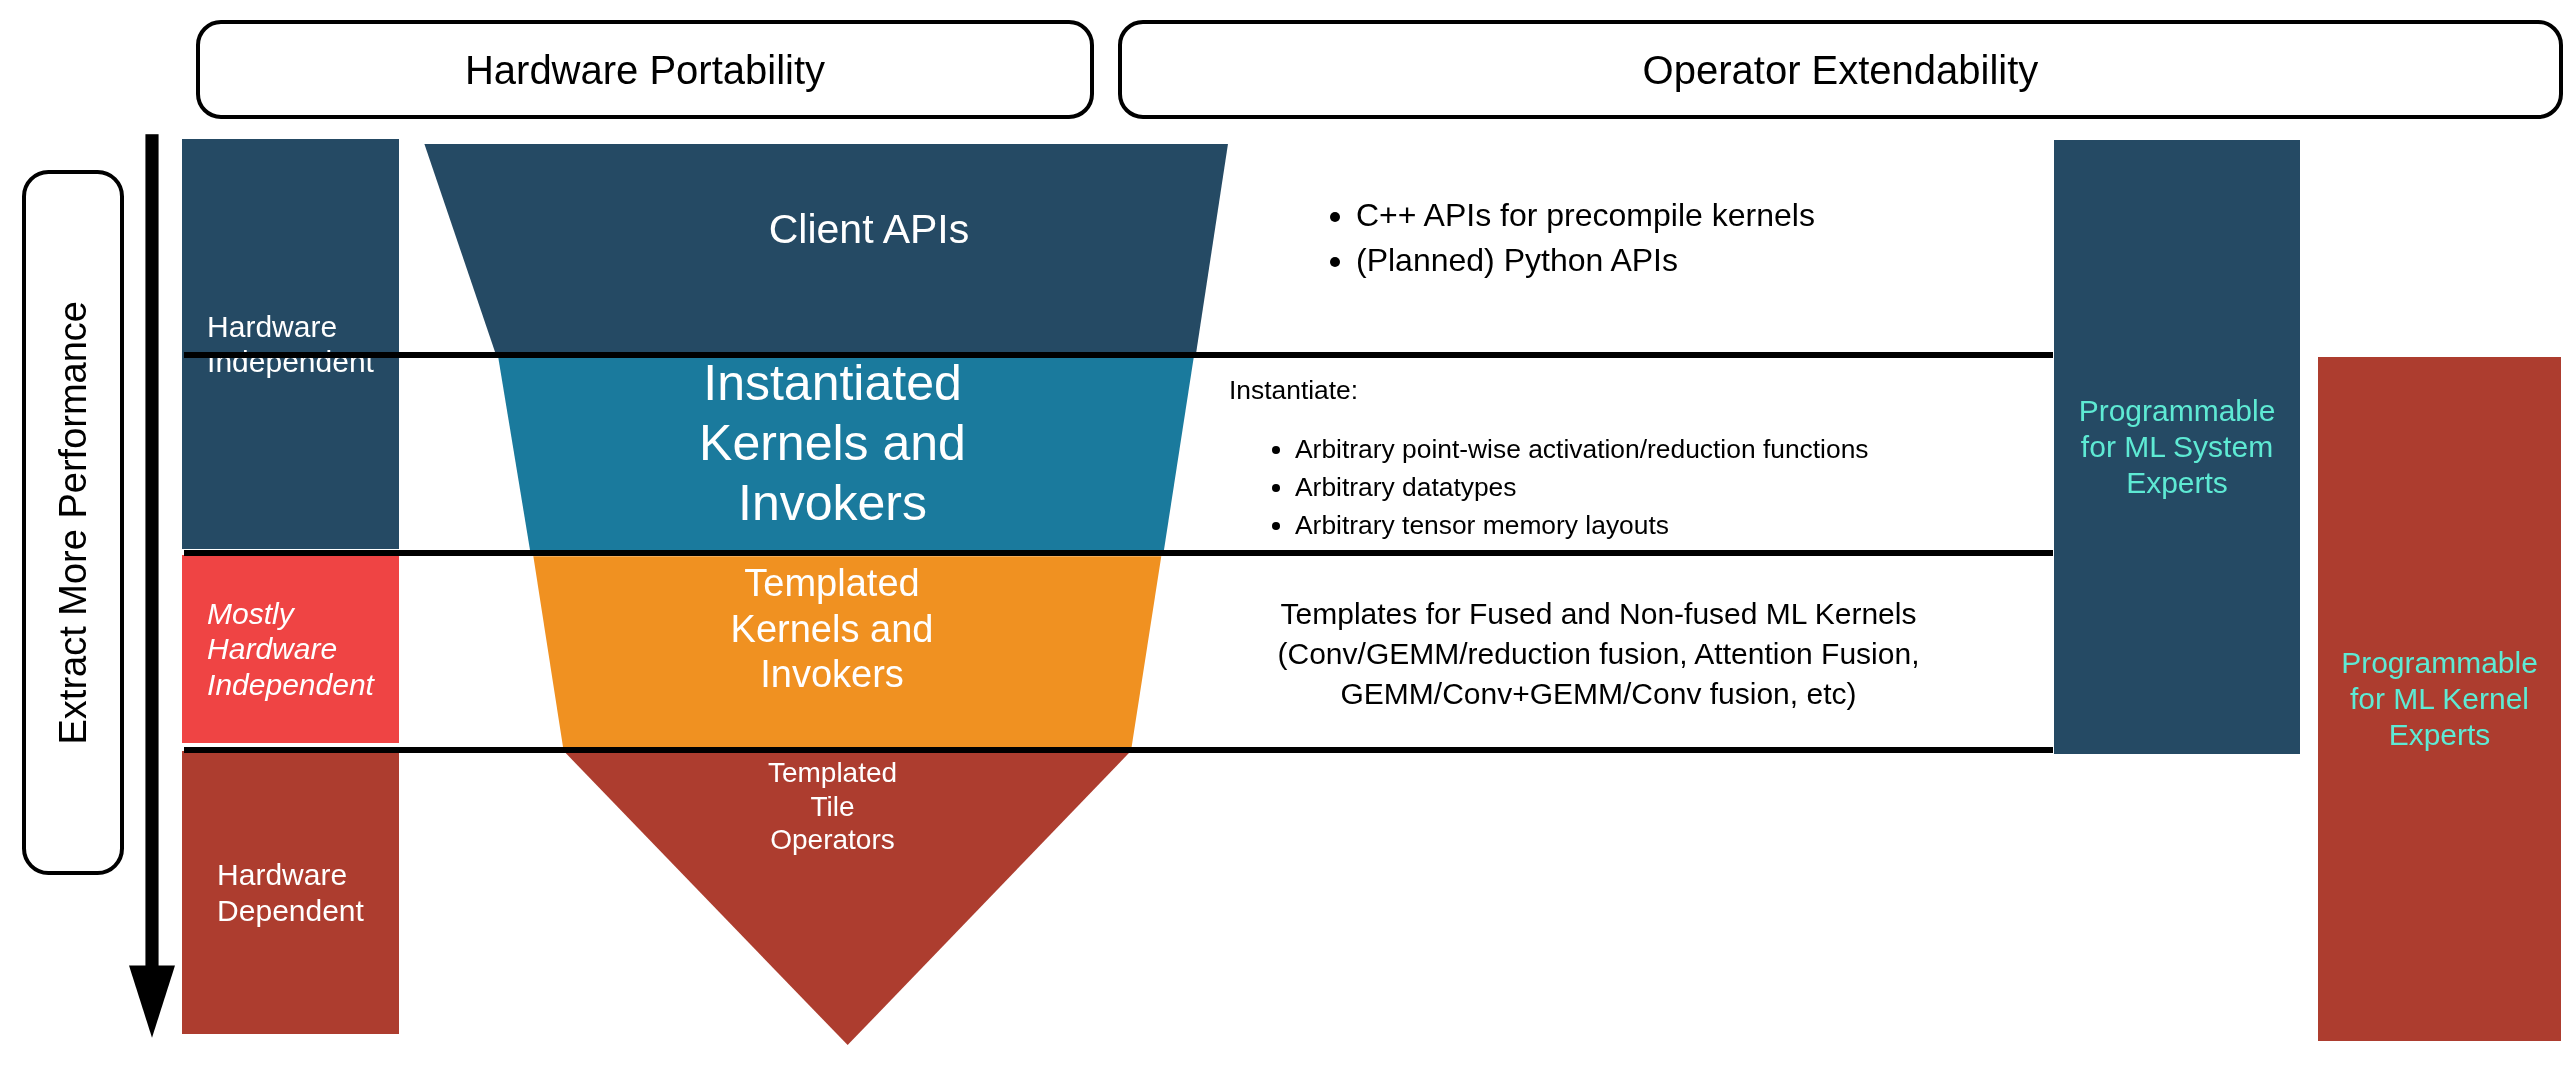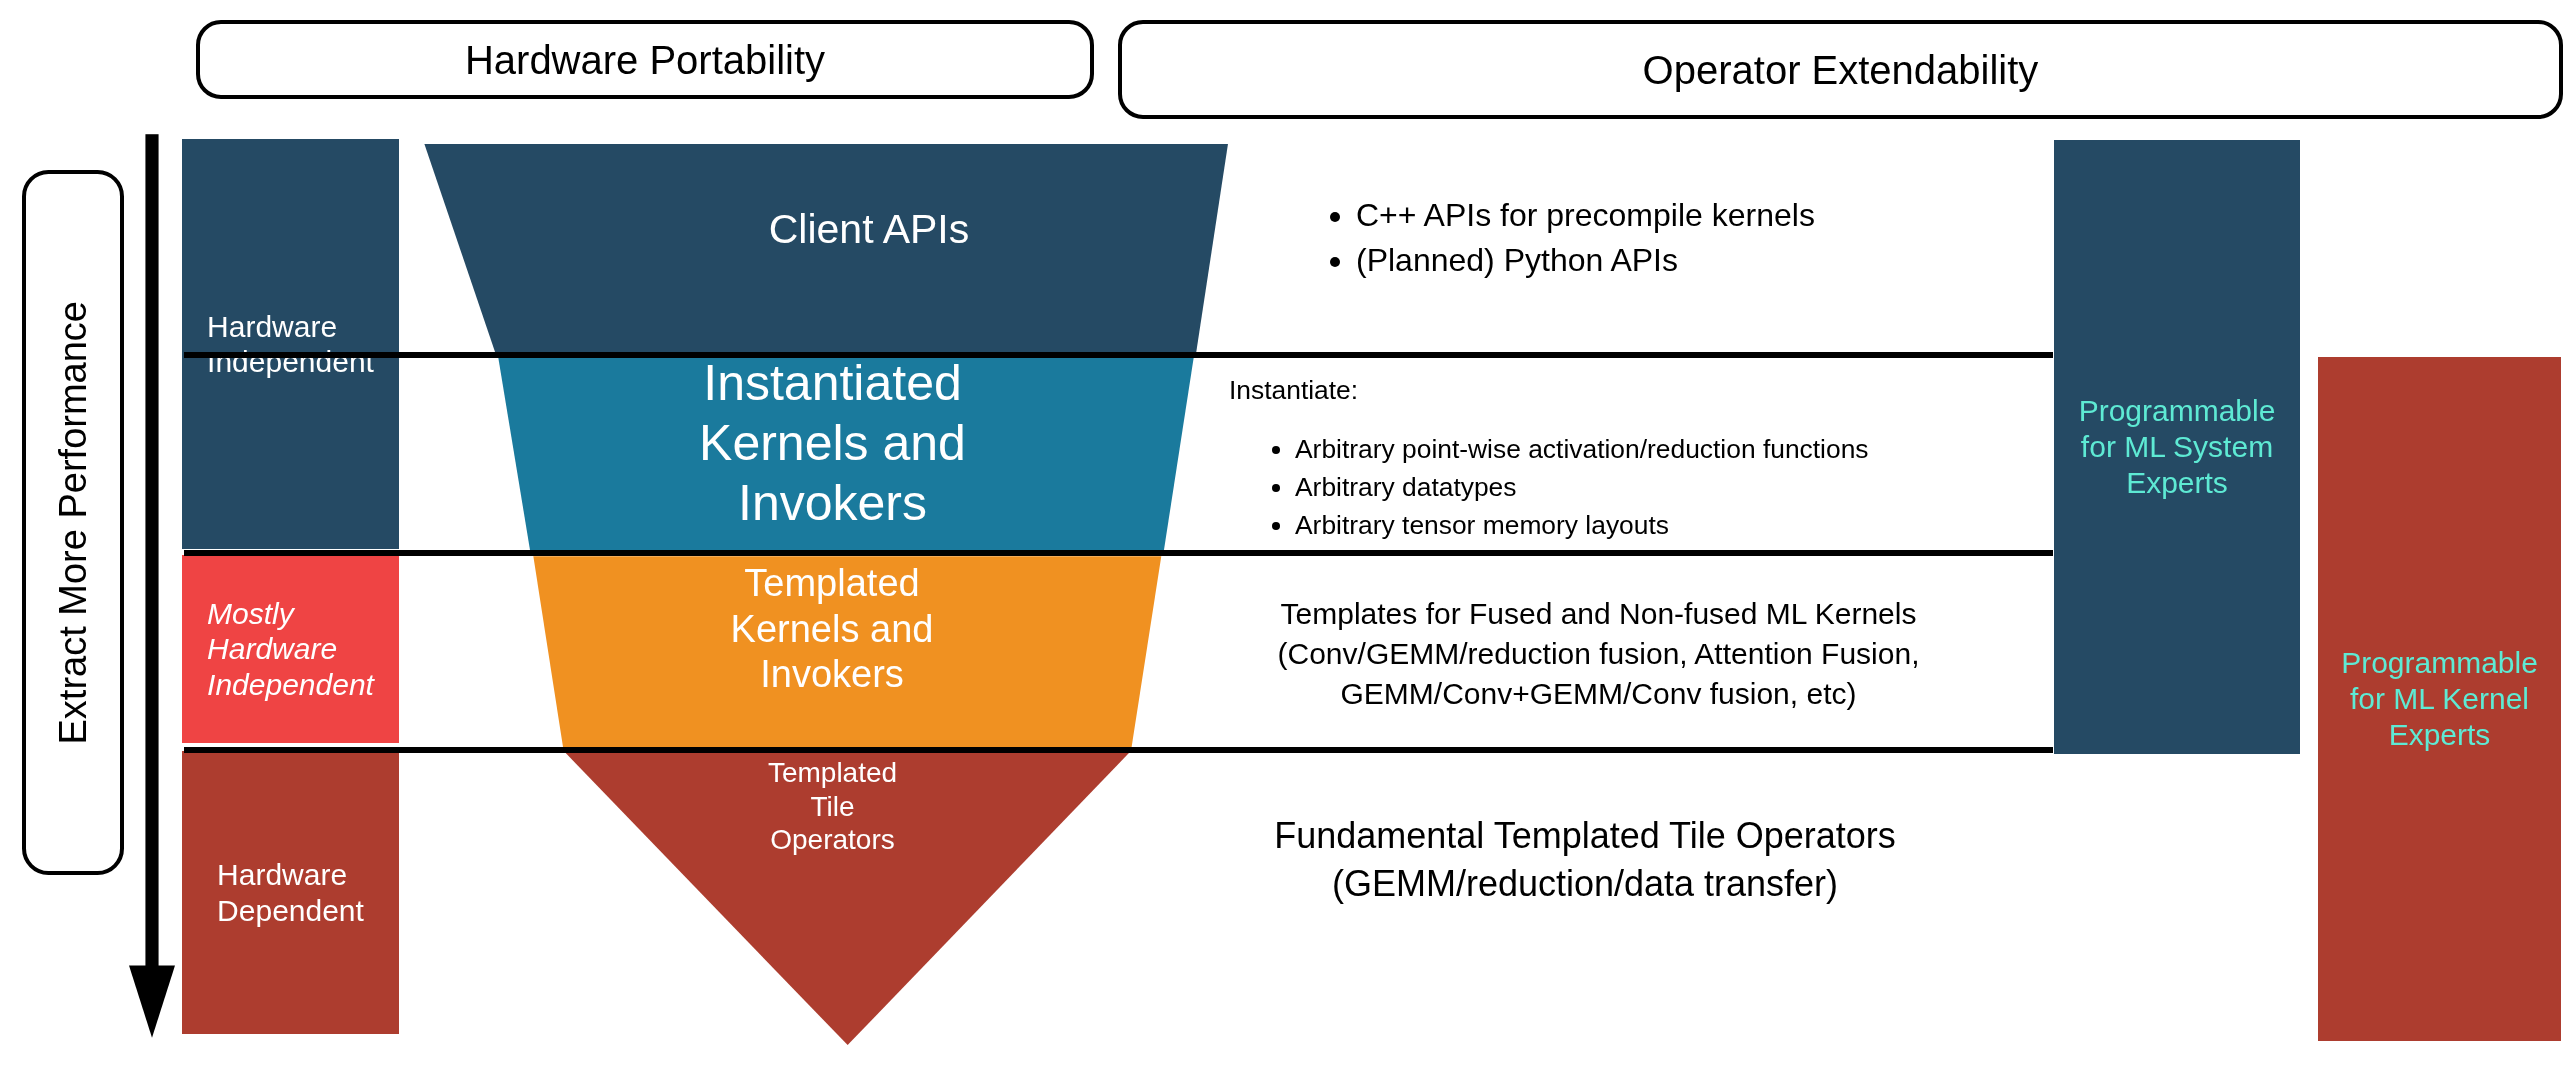--- a/index.html
+++ b/index.html
@@ -7,21 +7,21 @@
        font-family:"Liberation Sans",sans-serif;}
 
   .stage{position:absolute;left:0;top:0;width:2576px;height:1076px;}
 
   
   .pill{position:absolute;box-sizing:border-box;background:#ffffff;
         border:4.6px solid #000000;border-radius:25px;
         display:flex;align-items:center;justify-content:center;}
   .pill span{font-size:40px;color:#000;line-height:1;}
 
-  #pill-hw{left:196px;top:20px;width:898px;height:79px;}
+  #pill-hw{left:196px;top:20px;width:898px;height:99px;}
   #pill-op{left:1118px;top:20px;width:1445px;height:99px;text-align:right;}
 
   
   #perf-box{position:absolute;left:22px;top:170px;width:102px;height:705px;
             box-sizing:border-box;background:#fff;border:4.6px solid #000;
             border-radius:26.4px;display:flex;align-items:center;justify-content:center;}
   #perf-box span{writing-mode:vertical-rl;transform:rotate(180deg);
                  font-size:38px;color:#000;white-space:nowrap;letter-spacing:0px;}
 
   
@@ -144,22 +144,20 @@
     <ul>
       <li>Arbitrary point-wise activation/reduction functions</li>
       <li>Arbitrary datatypes</li>
       <li>Arbitrary tensor memory layouts</li>
     </ul>
   </div>
 
   <div class="rtext nb" id="t-tmpl">Templates for Fused and Non-fused ML Kernels
 (Conv/GEMM/reduction fusion, Attention Fusion,
 GEMM/Conv+GEMM/Conv fusion, etc)</div>
-  <div class="rtext nb" id="t-fund">Fundamental Templated Tile Operators
-(GEMM/reduction/data transfer)</div>
 
   <div class="pbar nb" id="pbar-sys" style="background: rgb(37, 74, 100);">Programmable
 for ML System
 Experts</div>
   <div class="pbar nb" id="pbar-ker" style="background: rgb(173, 61, 47);">Programmable
 for ML Kernel
 Experts</div>
 
 </div>
 

